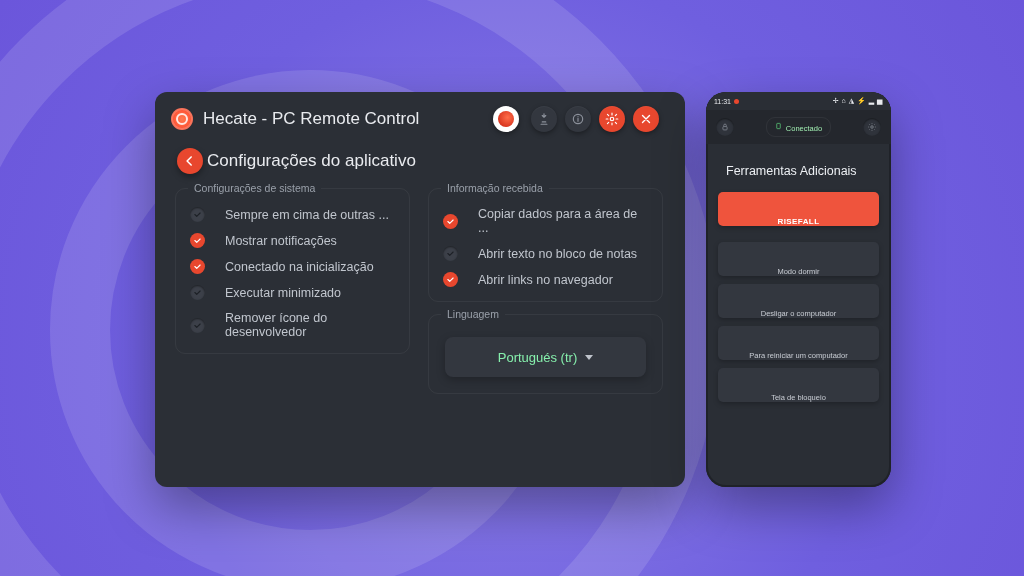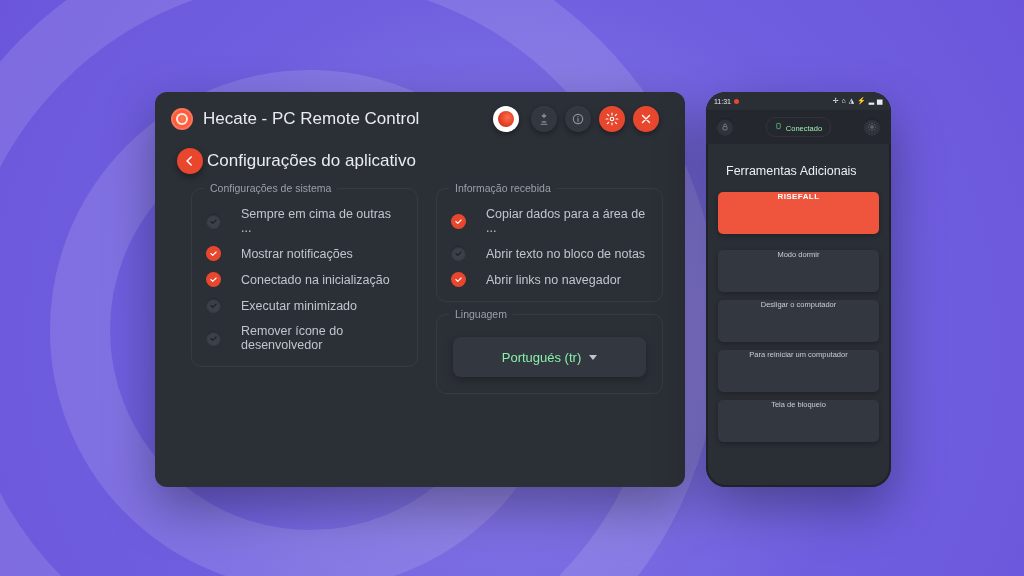--- a/index.html
+++ b/index.html
@@ -65,21 +65,21 @@
   }
   .back-btn {
     width: 26px; height: 26px; border-radius: 50%; background: #e8472e;
     display: flex; align-items: center; justify-content: center; cursor: pointer;
     box-shadow: 0 3px 6px rgba(0,0,0,0.35);
   }
   .back-btn svg { width: 14px; height: 14px; }
   .page-title { font-size: 17px; color: #e9ebef; font-weight: 400; }
 
   .columns {
-    display: flex; gap: 18px; padding: 0 22px 18px 36px;
+    display: flex; gap: 18px; padding: 0 22px 18px 20px;
   }
   .col { flex: 1; display: flex; flex-direction: column; gap: 12px; }
 
   .group {
     border: 1px solid rgba(255,255,255,0.055); border-radius: 10px;
     padding: 14px 14px 14px 14px; position: relative;
   }
   .group-title {
     position: absolute; top: -7px; left: 12px; padding: 0 6px;
     background: #2b2f36; font-size: 10.5px; color: #9aa0aa;
@@ -134,22 +134,22 @@
   .ph-circ svg{width:10px;height:10px;}
   .conn-pill {
     display: flex; align-items: flex-end; gap: 4px;
     padding: 3px 8px; border: 1px solid rgba(255,255,255,0.06); border-radius: 9px;
     font-size: 7.5px; color: #9fecb0;
   }
   .conn-pill .ph-ico{color:#5bd07a;}
   .phone-body { padding: 20px 12px 0 12px; }
   .phone-heading { font-size: 12.5px; font-weight: 500; color: #eceff3; margin-bottom: 14px; margin-left: 8px; }
   .ph-btn {
-    height: 42px; border-radius: 5px; background: #33373f;
-    display: flex; align-items: flex-start; justify-content: center;
+    height: 34px; border-radius: 5px; background: #33373f;
+    display: flex; align-items: flex-end; justify-content: center;
     font-size: 7.5px; color: #c9cdd4; margin-bottom: 8px; cursor: pointer;
     box-shadow: 0 2px 5px rgba(0,0,0,0.25);
   }
   .ph-btn.primary { background: #ef543d; color: #fff; font-weight: 700; letter-spacing: 0.4px; font-size: 8px; margin-bottom: 16px;}
 </style>
 </head>
 <body>
 
 <div class="bg-circles"></div>
 

